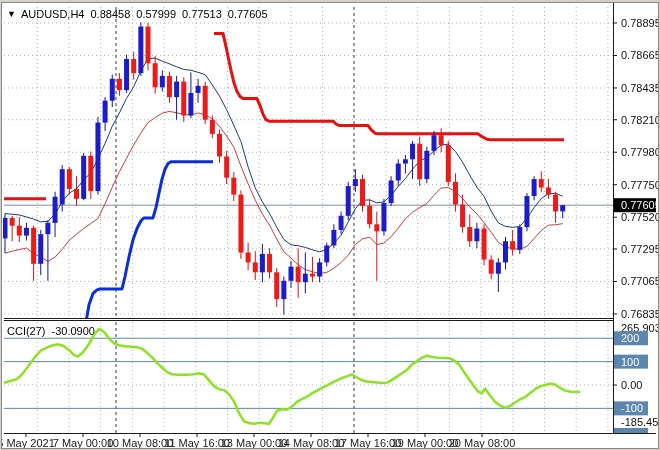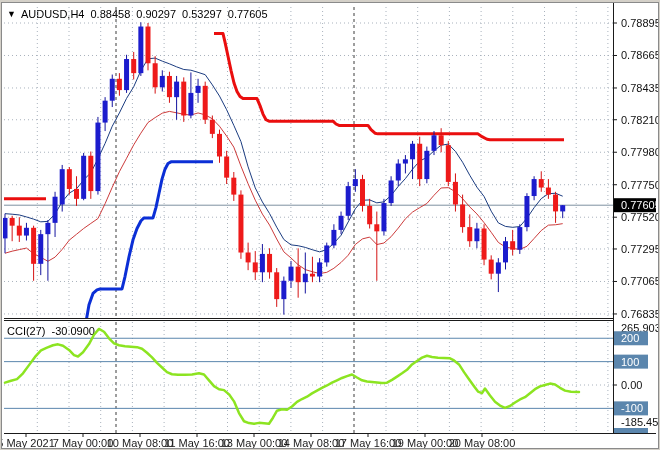--- a/index.html
+++ b/index.html
@@ -20,21 +20,21 @@
   #title-bar span.v{margin-right:6px;}
   #cci-label{left:5px;top:322px;}
   #cci-label span{margin-right:6px;margin-top:23px;}
 </style>
 </head>
 <body>
 
 <div id="chart-window">
 
   <div id="title-bar" class="overlay">
-    <span class="tri">▼</span><span class="v">AUDUSD,H4</span><span class="v">0.88458</span><span class="v">0.90297</span><span class="v">0.53297</span><span class="v">0.77605</span>
+    <span class="tri">▼</span><span class="v">AUDUSD,H4</span><span class="v">0.88458</span><span class="v">0.57999</span><span class="v">0.77513</span><span class="v">0.77605</span>
   </div>
 
   <div id="cci-label" class="overlay">
     <span>CCI(27)</span><span>-30.0900</span>
   </div>
 
   <svg id="chart-svg" width="656" height="445">
       <defs>
         <clipPath id="mainClip">
           <rect x="1" y="4" width="610" height="311"></rect>

